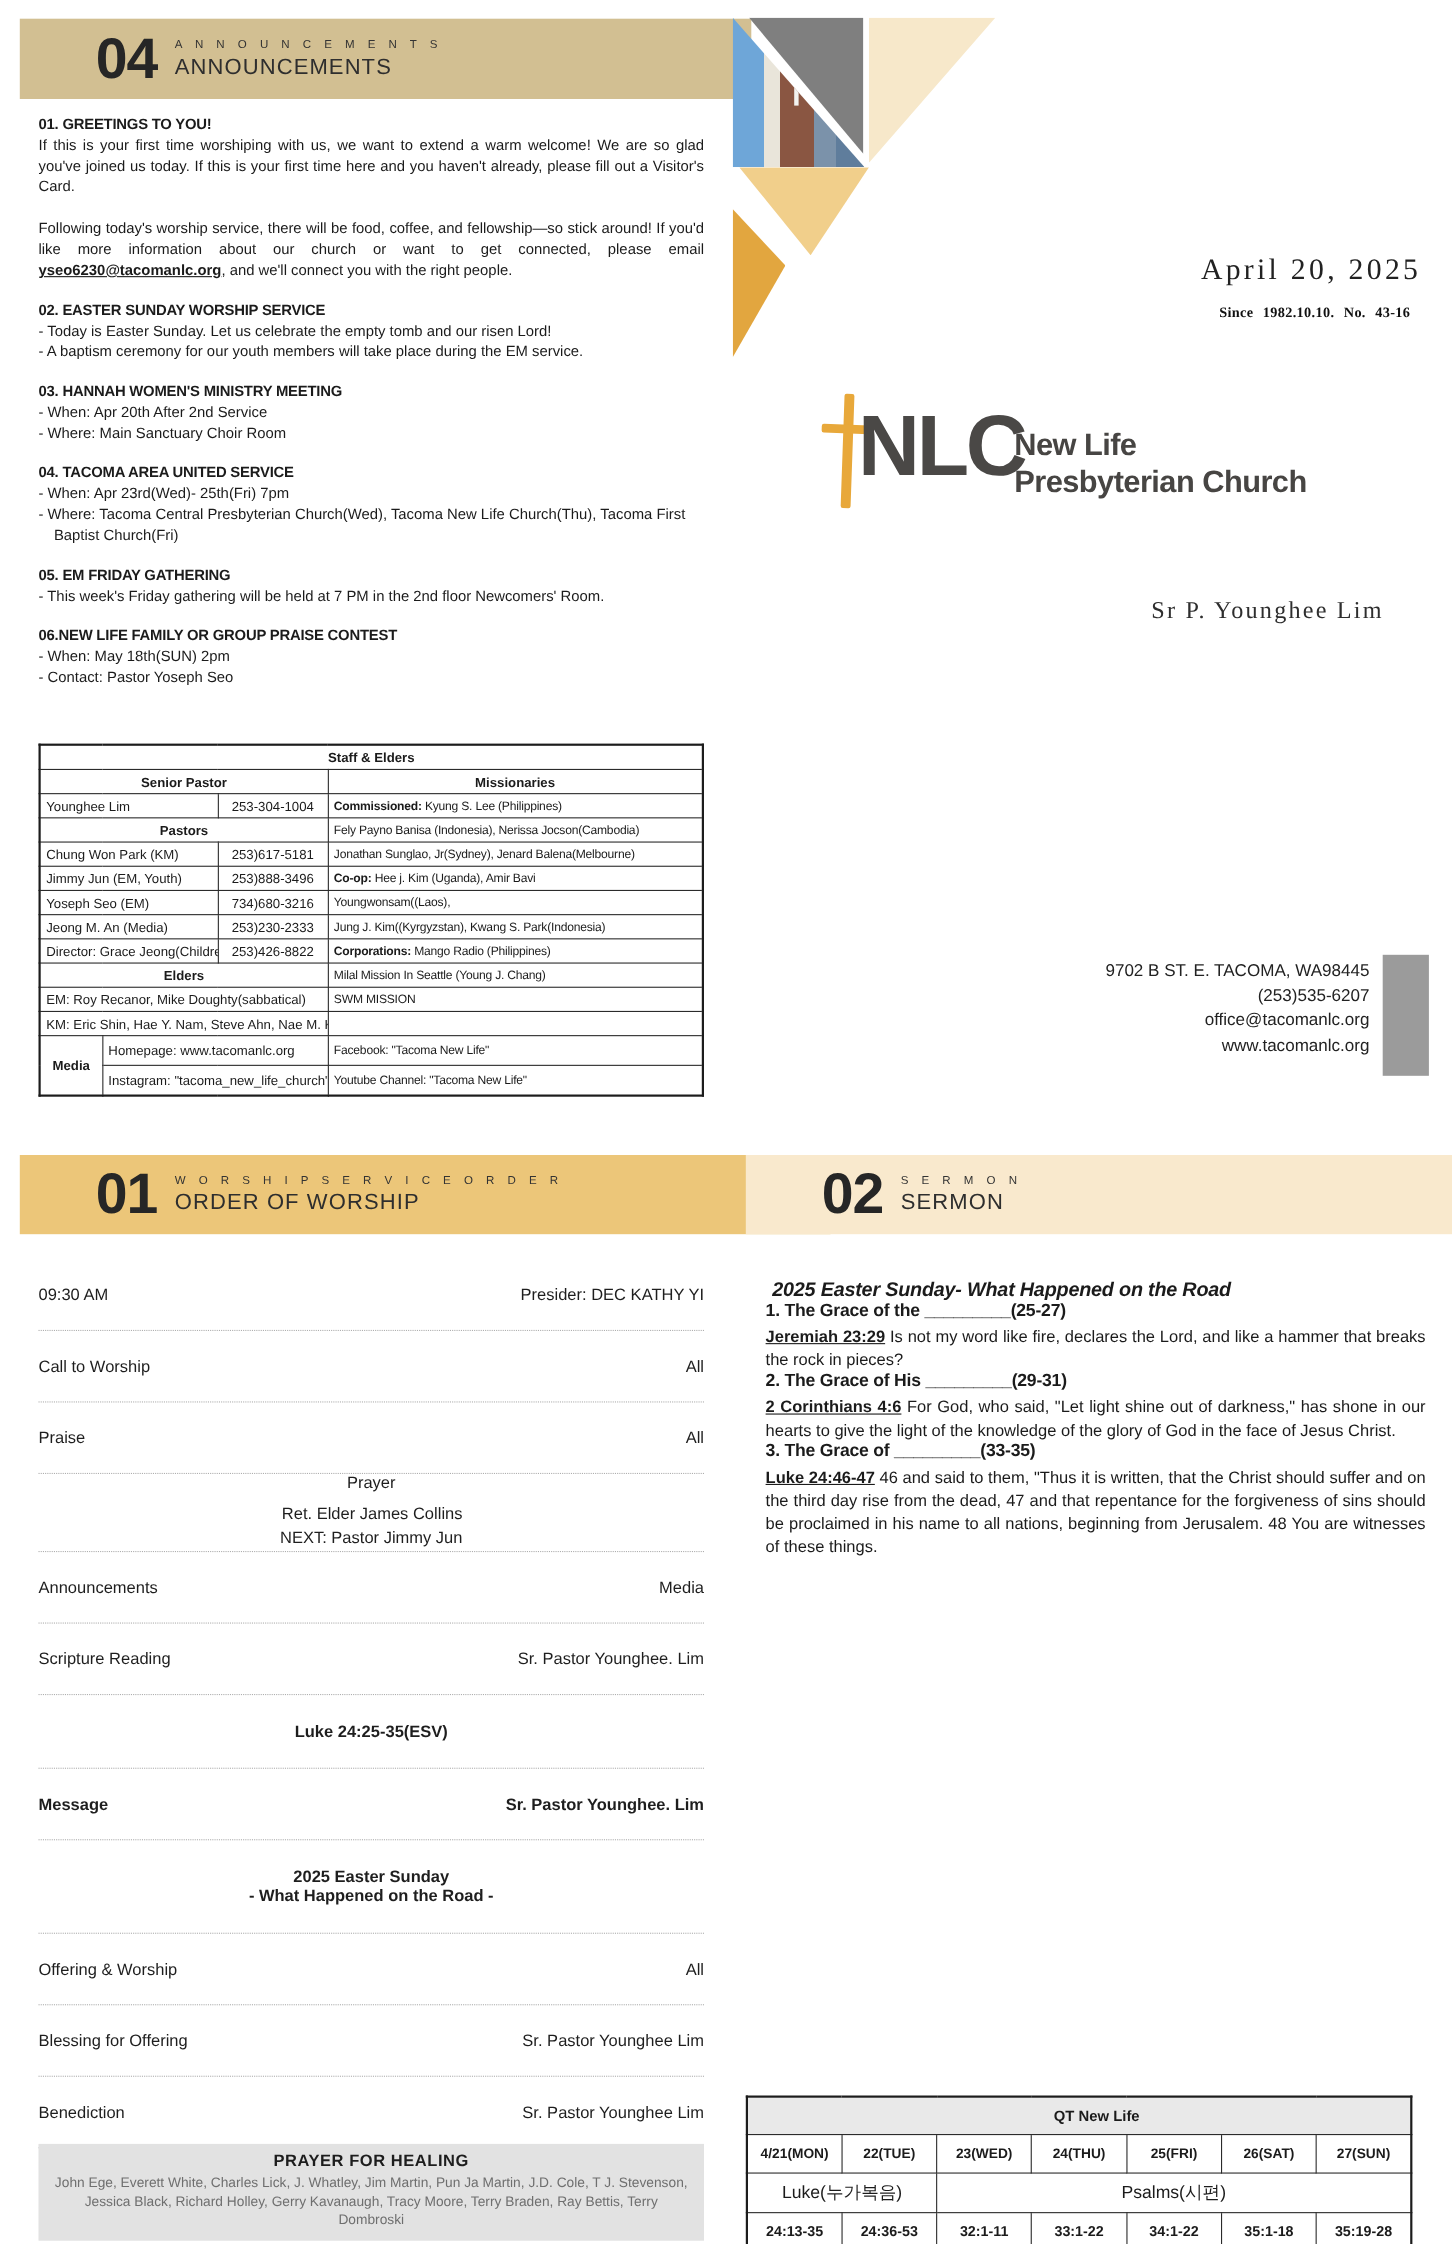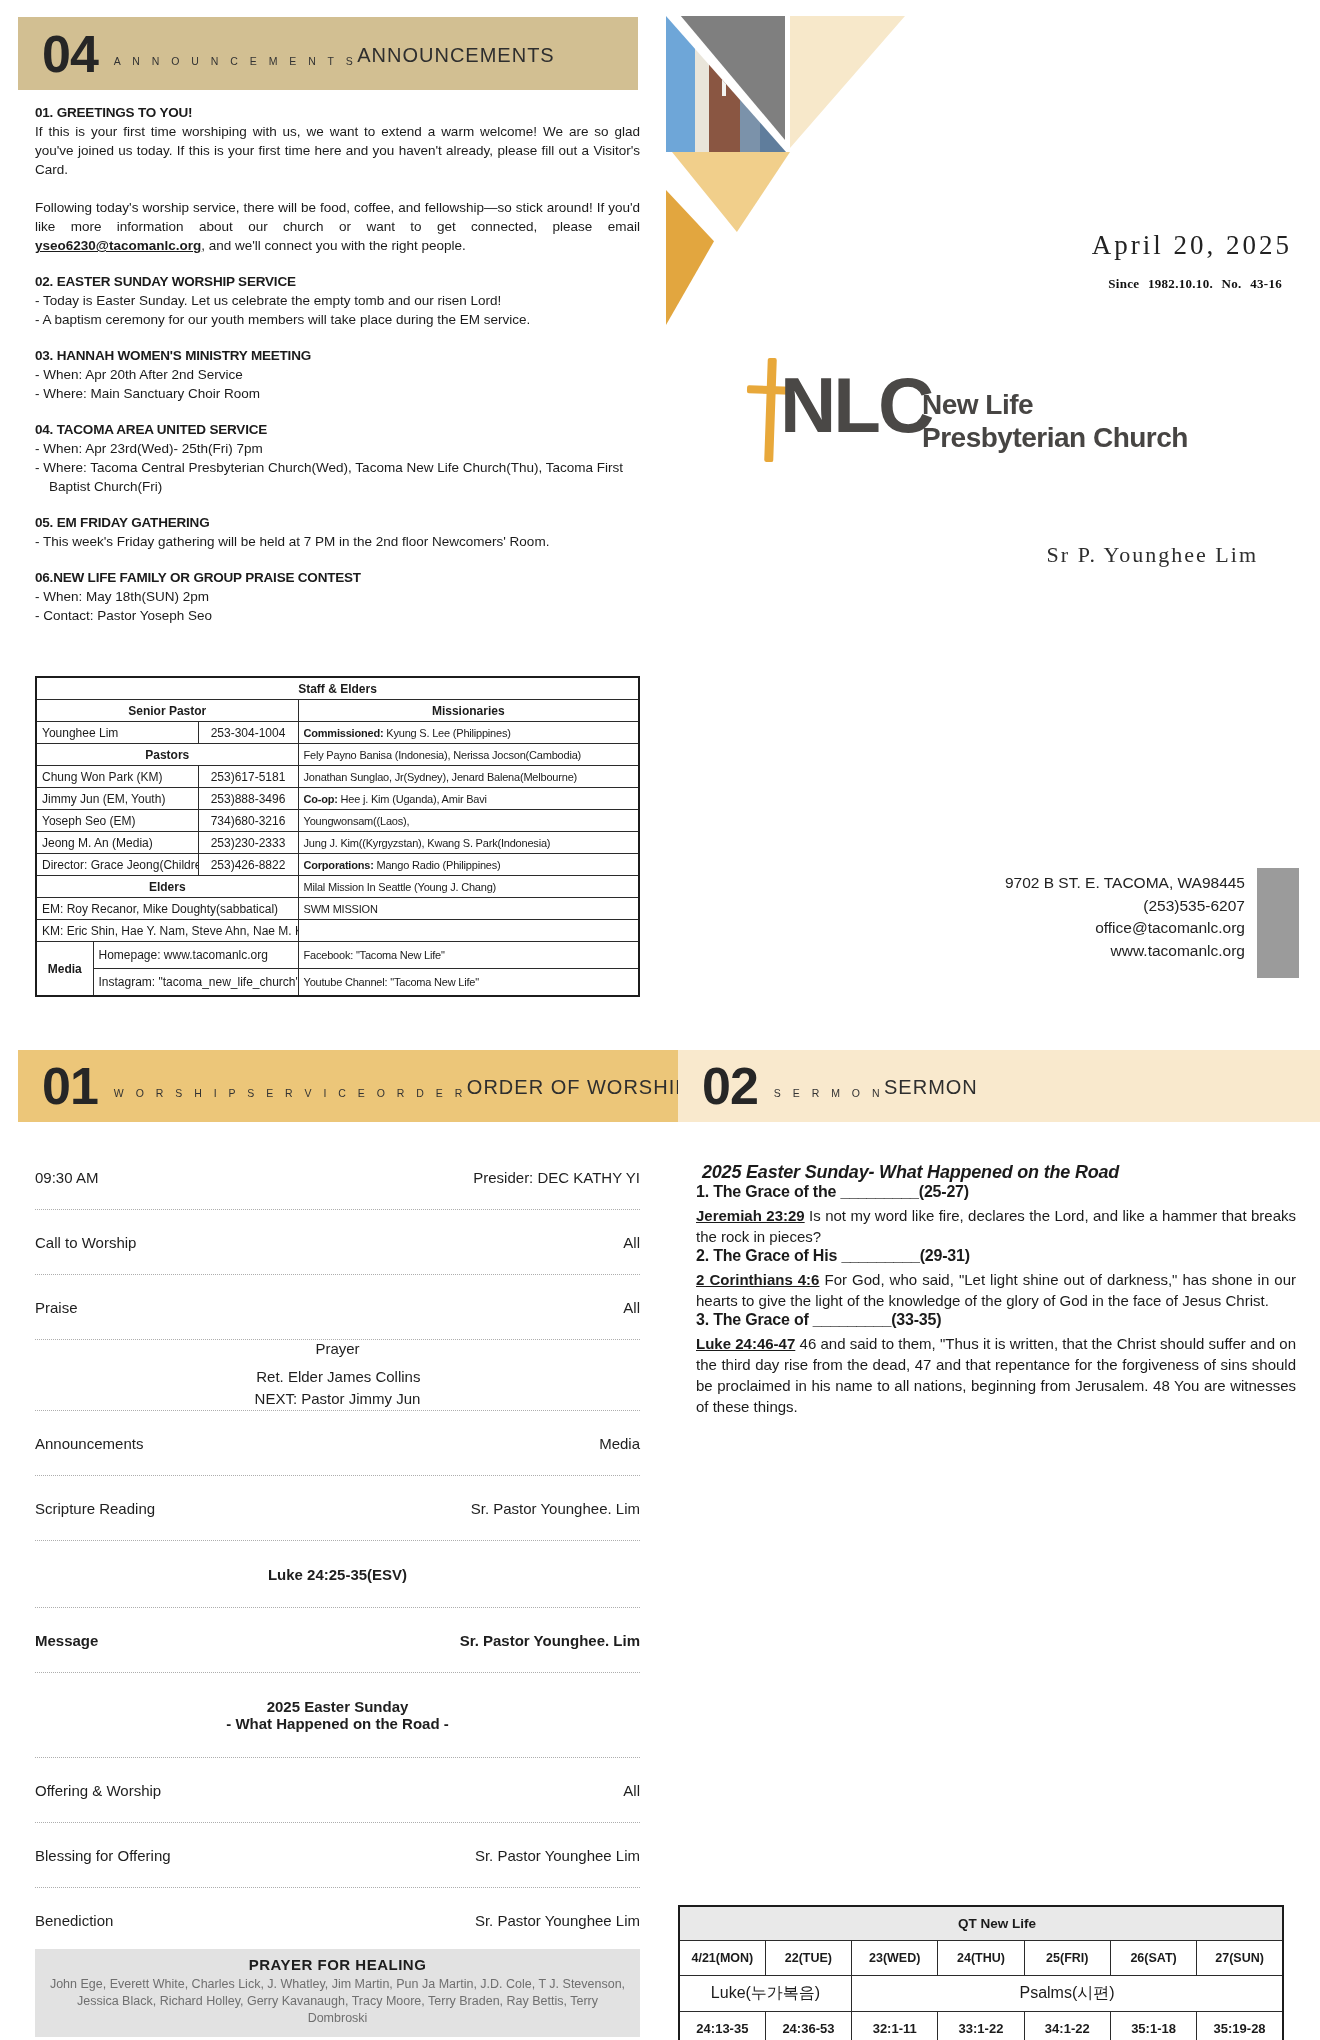--- a/index.html
+++ b/index.html
@@ -1,22 +1,22 @@
 <!DOCTYPE html>
 <html><head>
 <meta charset="utf-8">
 <style>
   html,body{margin:0;padding:0;background:#ffffff;}
   .sheet{position:relative;width:1320px;height:2040px;background:#fff;overflow:hidden;
          font-family:"Liberation Sans", sans-serif;color:#1b1b1b;}
 
   
-  .banner{position:absolute;display:flex;align-items:center;}
+  .banner{position:absolute;display:flex;align-items:center;padding-left:45px;}
   .banner .num{font-size:52px;font-weight:700;color:#262626;line-height:1;margin:0 16px 0 24px;letter-spacing:-1px;}
-  .banner .stack{display:flex;flex-direction:row;justify-content:center;align-items:flex-end;}
+  .banner .stack{display:flex;flex-direction:column;justify-content:center;}
   .banner .kicker{font-size:10.5px;letter-spacing:4.5px;color:#333;font-weight:500;white-space:nowrap;}
   .banner .btitle{font-size:20px;letter-spacing:1px;color:#2e2e2e;font-weight:500;margin-top:3px;white-space:nowrap;}
   .banner-04{left:18px;top:17px;width:620px;height:73px;background:#d2bf92;}
   .banner-01{left:18px;top:1050px;width:692px;height:72px;background:#ecc679;}
   .banner-02{left:678px;top:1050px;width:642px;height:72px;background:#f9e9cd;}
 
   
   .ann{position:absolute;left:35px;top:103px;width:605px;font-size:13.5px;line-height:19px;}
   .ann h3{margin:0;font-size:13.5px;line-height:19px;font-weight:700;letter-spacing:-0.2px;}
   .ann p{margin:0;text-align:justify;}

